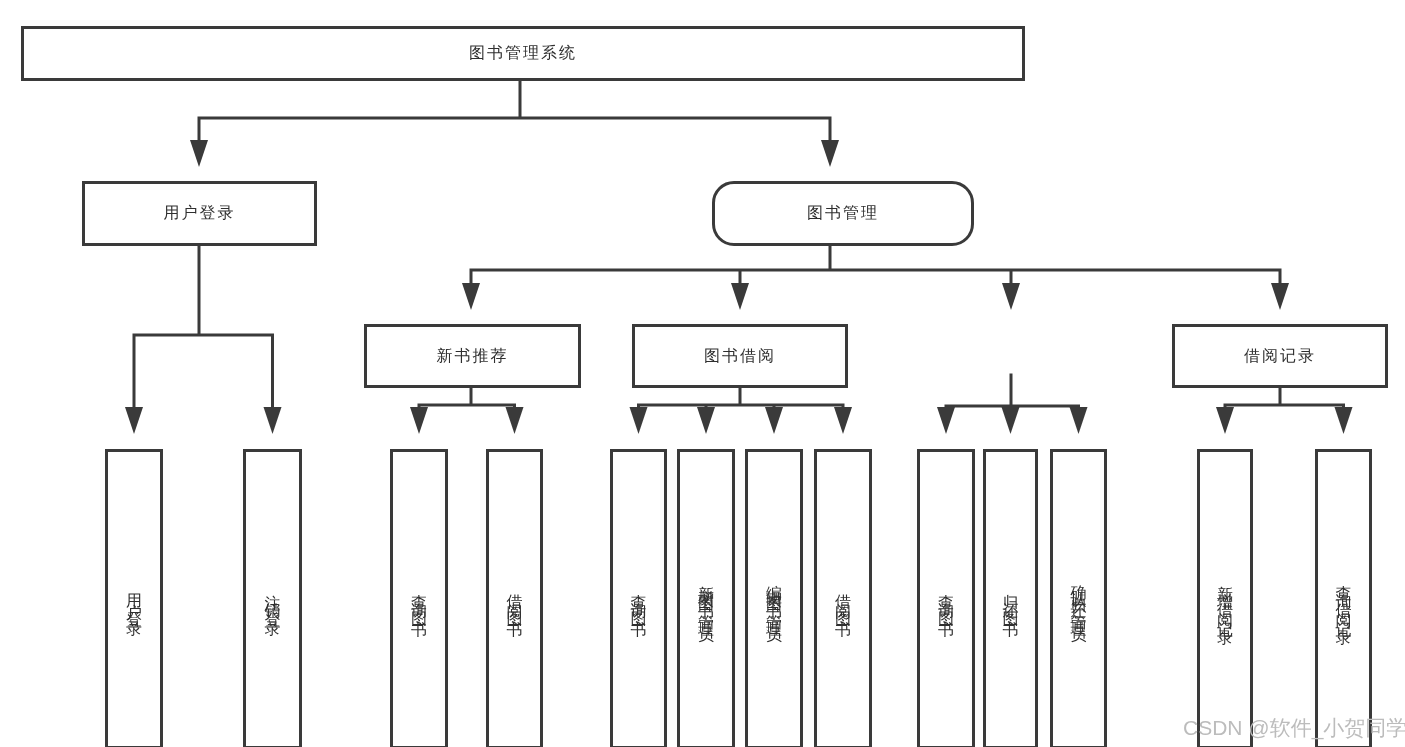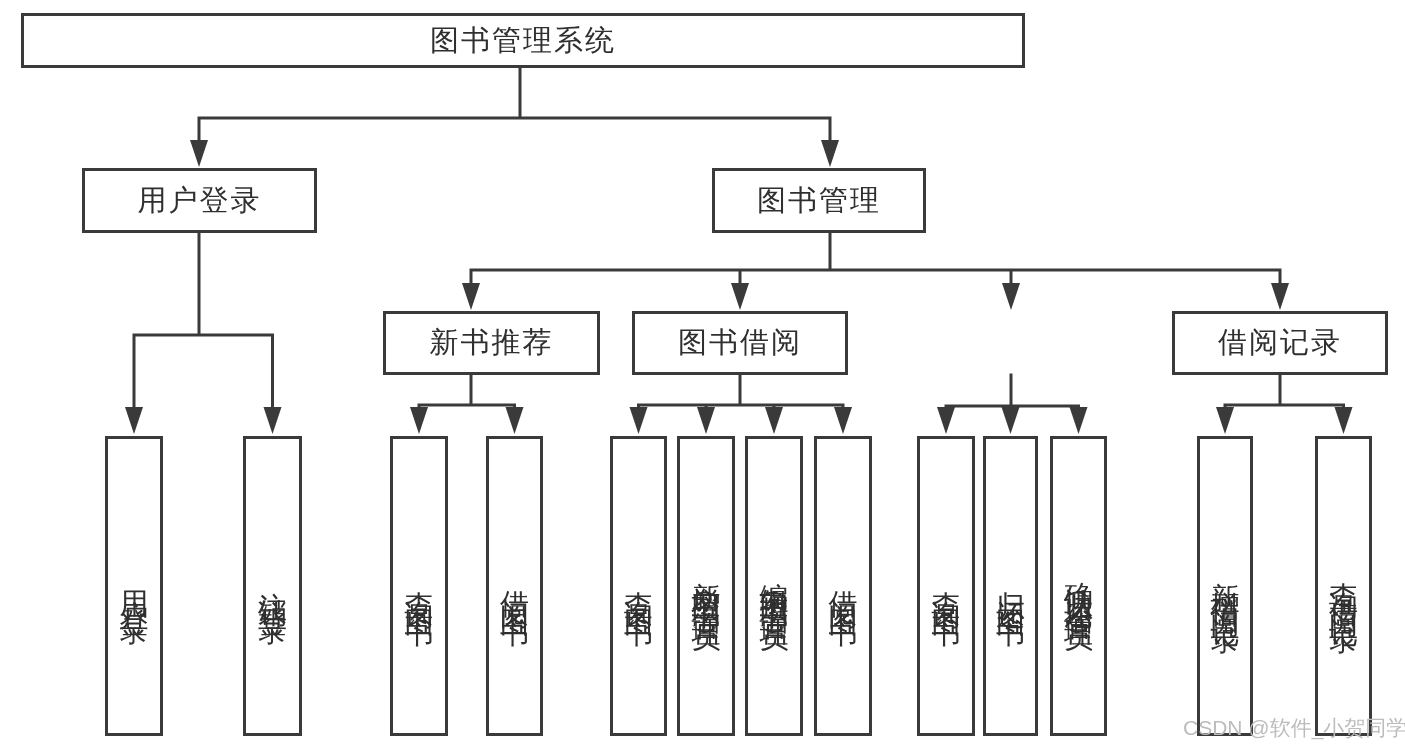--- a/index.html
+++ b/index.html
@@ -20,21 +20,22 @@
   .box {
     position: absolute;
     box-sizing: border-box;
     border: 3px solid #3a3a3a;
     background: #ffffff;
     color: #2f2f2f;
     display: flex;
     align-items: center;
     justify-content: center;
     z-index: 2;
-    font-size: 29px;
+    font-size: 16px;
+    margin-top: 13px;
   }
   .box.h {
     letter-spacing: 2px;
     white-space: nowrap;
   }
   .box.v {
     writing-mode: vertical-rl;
     line-height: 1;
     letter-spacing: 9px;
     overflow: hidden;
@@ -84,23 +85,23 @@
       <polygon points="1001.5,407 1019.5,407 1010.5,434"></polygon>
       <polygon points="1069.5,407 1087.5,407 1078.5,434"></polygon>
       <polygon points="1216,407 1234,407 1225,434"></polygon>
       <polygon points="1334.5,407 1352.5,407 1343.5,434"></polygon>
     </g>
   </svg>
 
   <div class="box h" style="left:21px; top:13px; width:1004px; height:55px;">图书管理系统</div>
 
   <div class="box h" style="left:82px; top:168px; width:235px; height:65px;">用户登录</div>
-  <div class="box h" style="left:712px; top:168px; width:214px; height:65px;">图书管理</div>
+  <div class="box h" style="left:712px; top:168px; width:262px; height:65px;border-radius:22px;">图书管理</div>
 
-  <div class="box h" style="left:383px; top:311px; width:217px; height:64px;">新书推荐</div>
+  <div class="box h" style="left:364px; top:311px; width:217px; height:64px;">新书推荐</div>
   <div class="box h" style="left:632px; top:311px; width:216px; height:64px;">图书借阅</div>
   <div class="box h" style="left:1172px; top:311px; width:216px; height:64px;">借阅记录</div>
 
   <div class="box v" style="left:105px; top:436px; width:58px; height:300px;">用户登录</div>
   <div class="box v" style="left:243px; top:436px; width:59px; height:300px;">注销登录</div>
 
   <div class="box v" style="left:390px; top:436px; width:58px; height:300px;">查询图书</div>
   <div class="box v" style="left:486px; top:436px; width:57px; height:300px;">借阅图书</div>
 
   <div class="box v" style="left:610px; top:436px; width:57px; height:300px;">查询图书</div>

